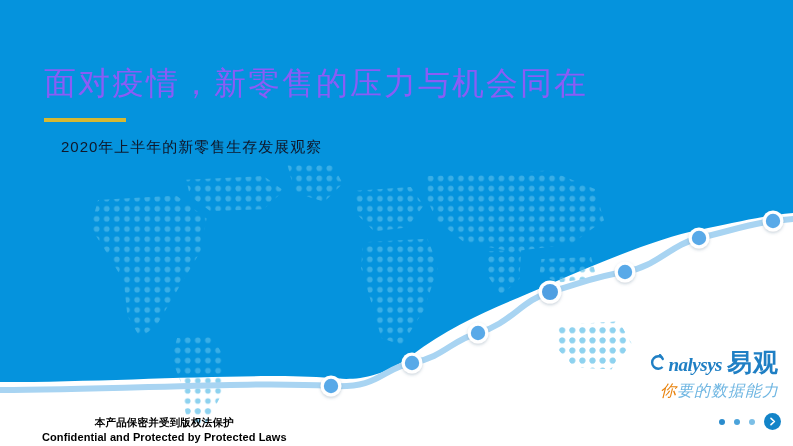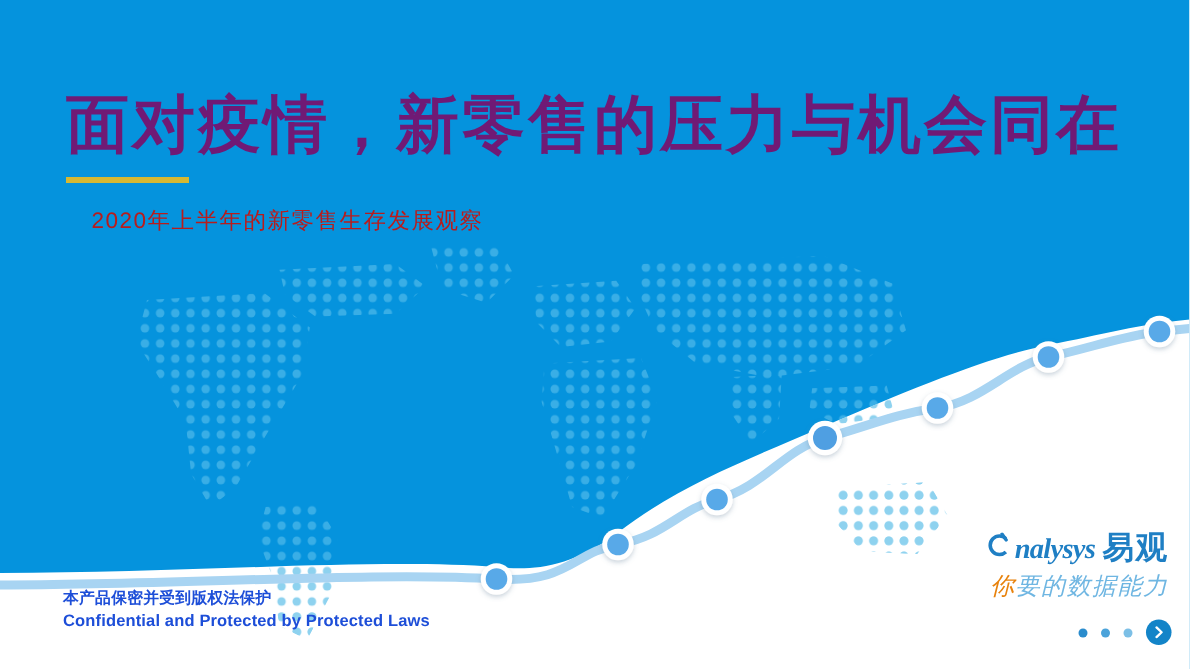--- a/index.html
+++ b/index.html
@@ -46,52 +46,53 @@
   }
 
   
   .title-block {
     position: absolute;
     left: 44px;
     top: 58px;
     z-index: 6;
   }
   .main-title {
-    color: #701a75;
-    font-size: 42px;
+    color: #8b5cf6;
+    font-size: 32px;
     line-height: 50px;
     letter-spacing: 2px;
-    font-weight: 700;
+    font-weight: 400;
     white-space: nowrap;
   }
   .accent-rule {
     width: 82px;
     height: 4px;
     background: #d6b832;
     margin-top: 10px;
     margin-left: 0px;
   }
   .sub-title {
-    color: #b91c1c;
+    color: #0f172a;
     font-size: 15px;
     letter-spacing: 1px;
     margin-top: 16px;
     margin-left: 17px;
     white-space: nowrap;
     font-weight: 400;
   }
 
   
   .footer-notice {
     position: absolute;
     left: 42px;
-    bottom: 24px;
+    bottom: 1px;
     z-index: 7;
-    color: #1d4ed8;
+    color: #000000;
     line-height: 15px;
+    text-align: center;
   }
   .footer-cn {
     font-size: 10.5px;
     font-weight: bold;
     letter-spacing: 0.2px;
   }
   .footer-en {
     font-size: 11px;
     font-weight: bold;
     letter-spacing: 0.1px;
@@ -113,21 +114,21 @@
   }
   .logo-en {
     font-family: "Liberation Serif", "DejaVu Serif", serif;
     font-style: italic;
     font-weight: bold;
     font-size: 19px;
     color: #1f7fc4;
     letter-spacing: -0.5px;
   }
   .logo-cn {
-    font-size: 21px;
+    font-size: 25px;
     font-weight: bold;
     color: #1f7fc4;
     letter-spacing: 1px;
   }
   .logo-tagline {
     margin-top: 2px;
     font-size: 16px;
     color: #6fb6e2;
     font-style: italic;
     letter-spacing: 1px;

